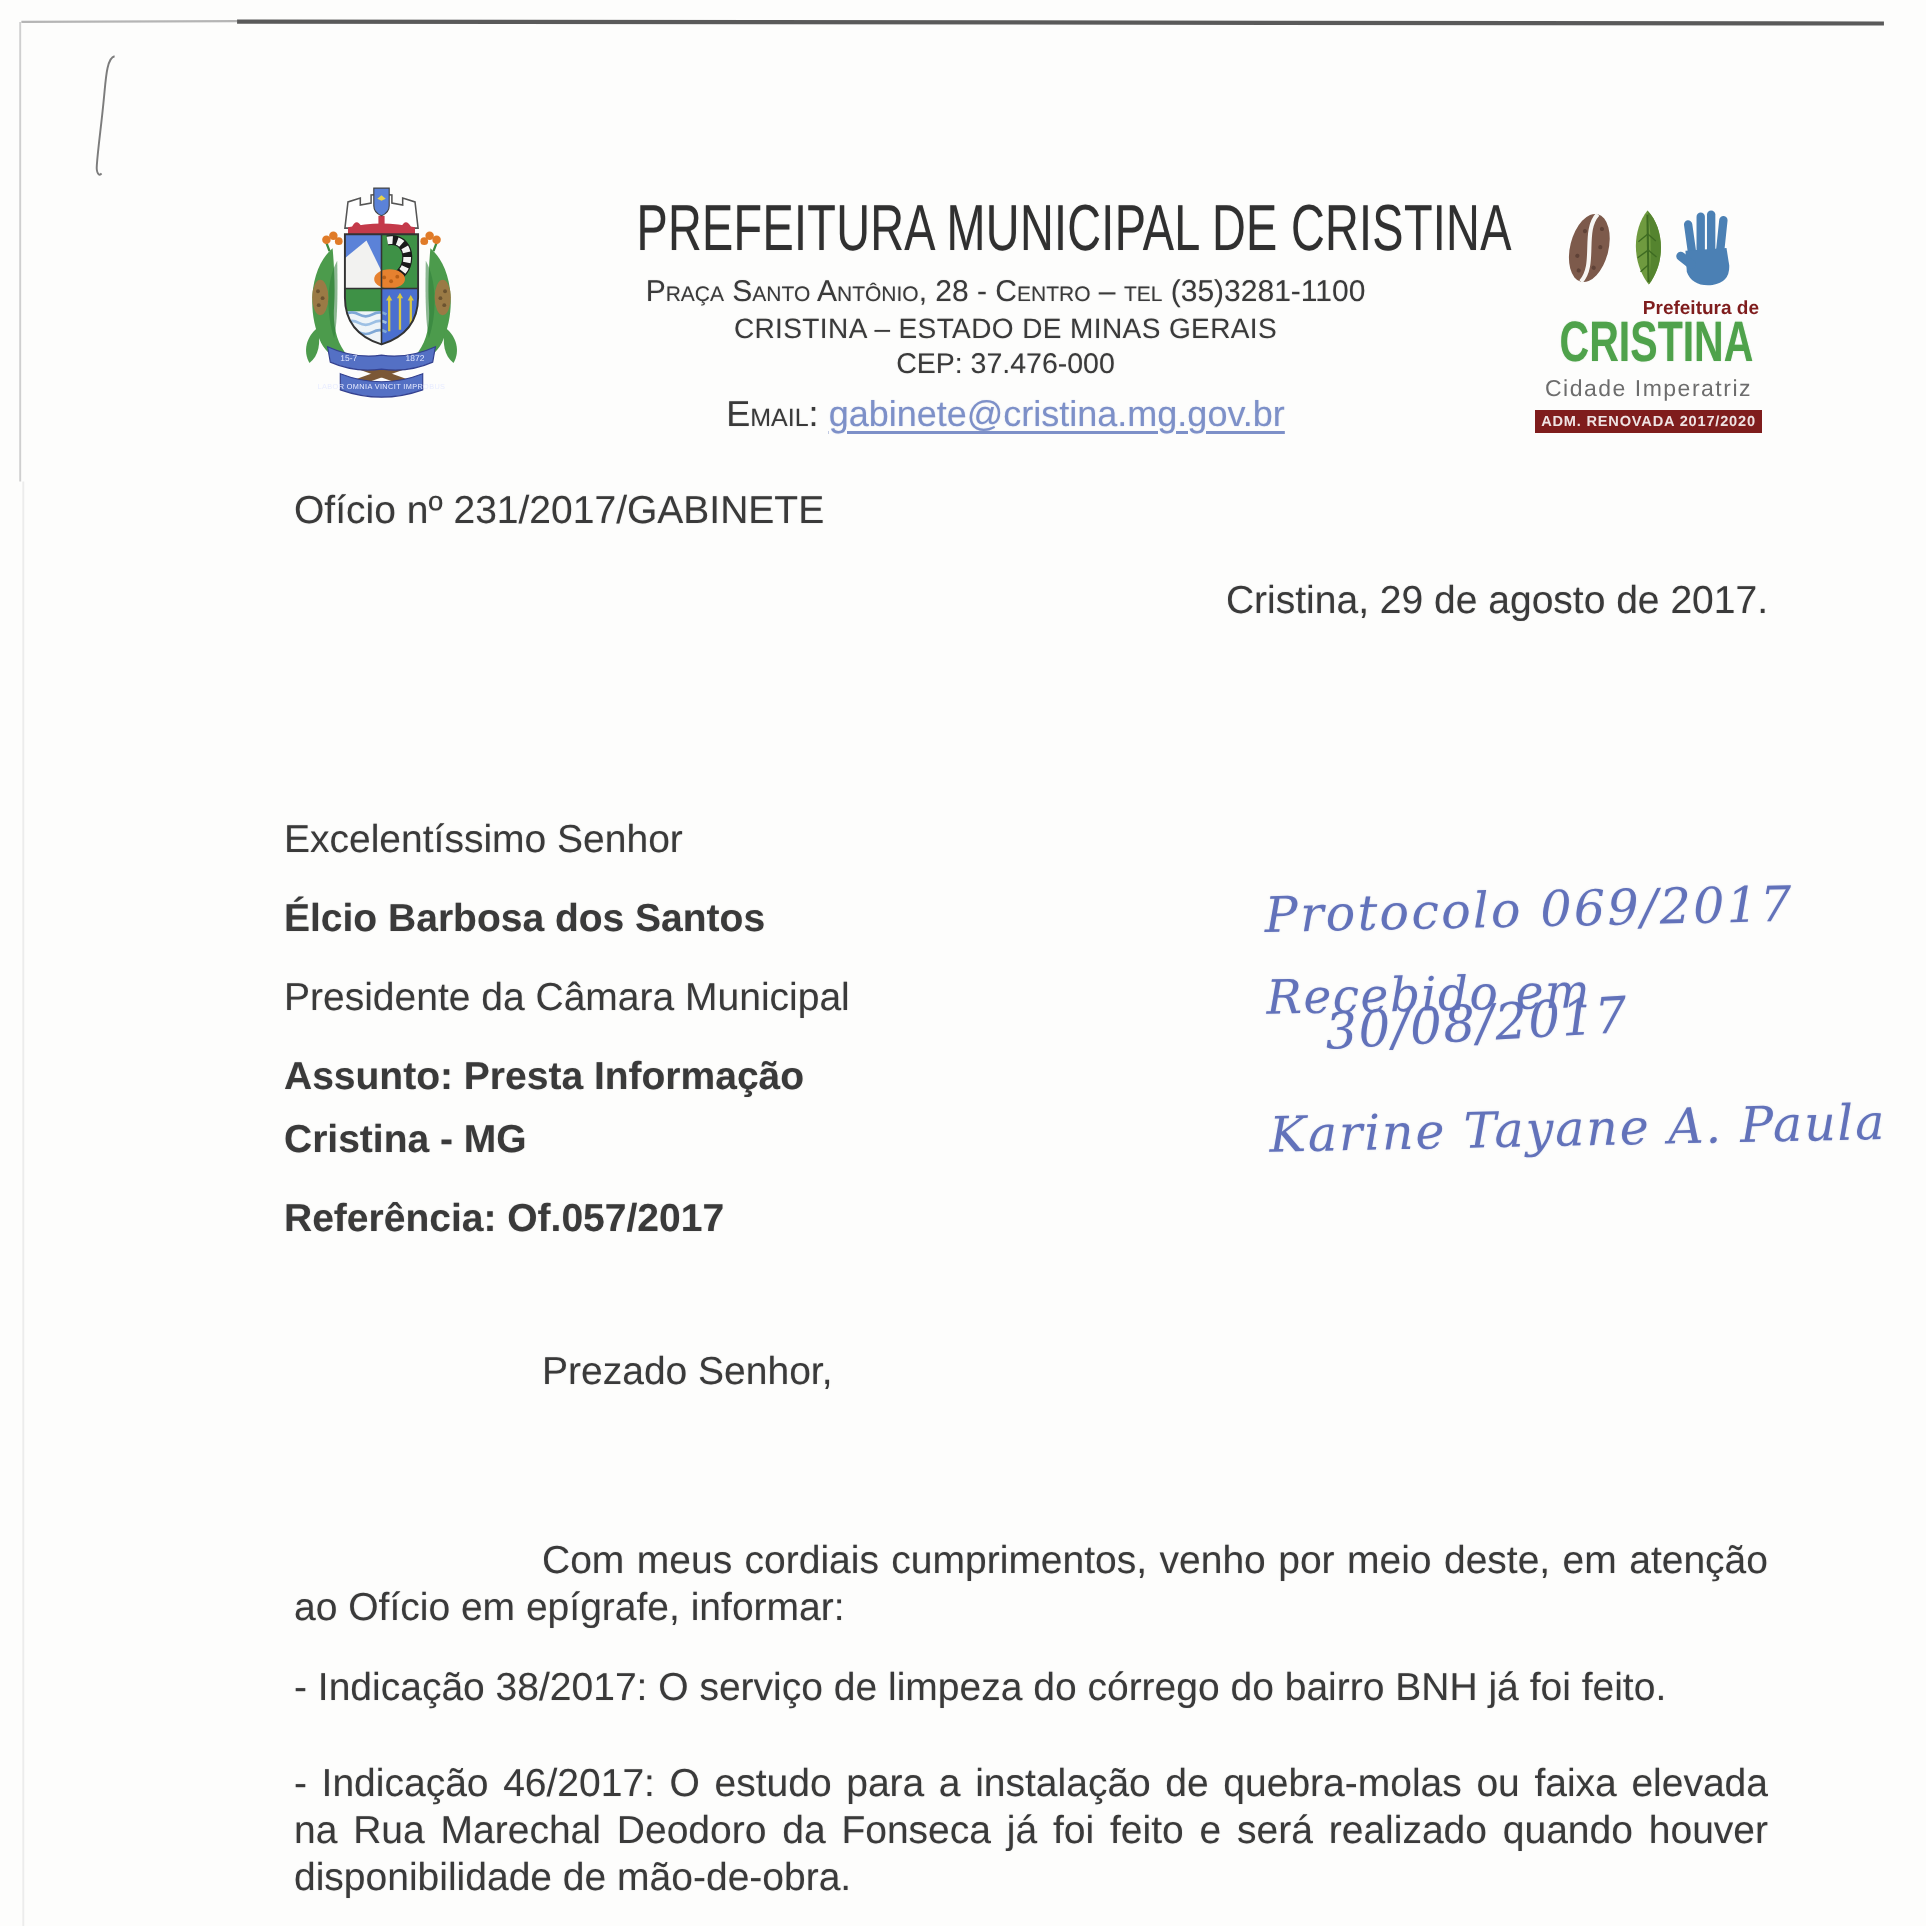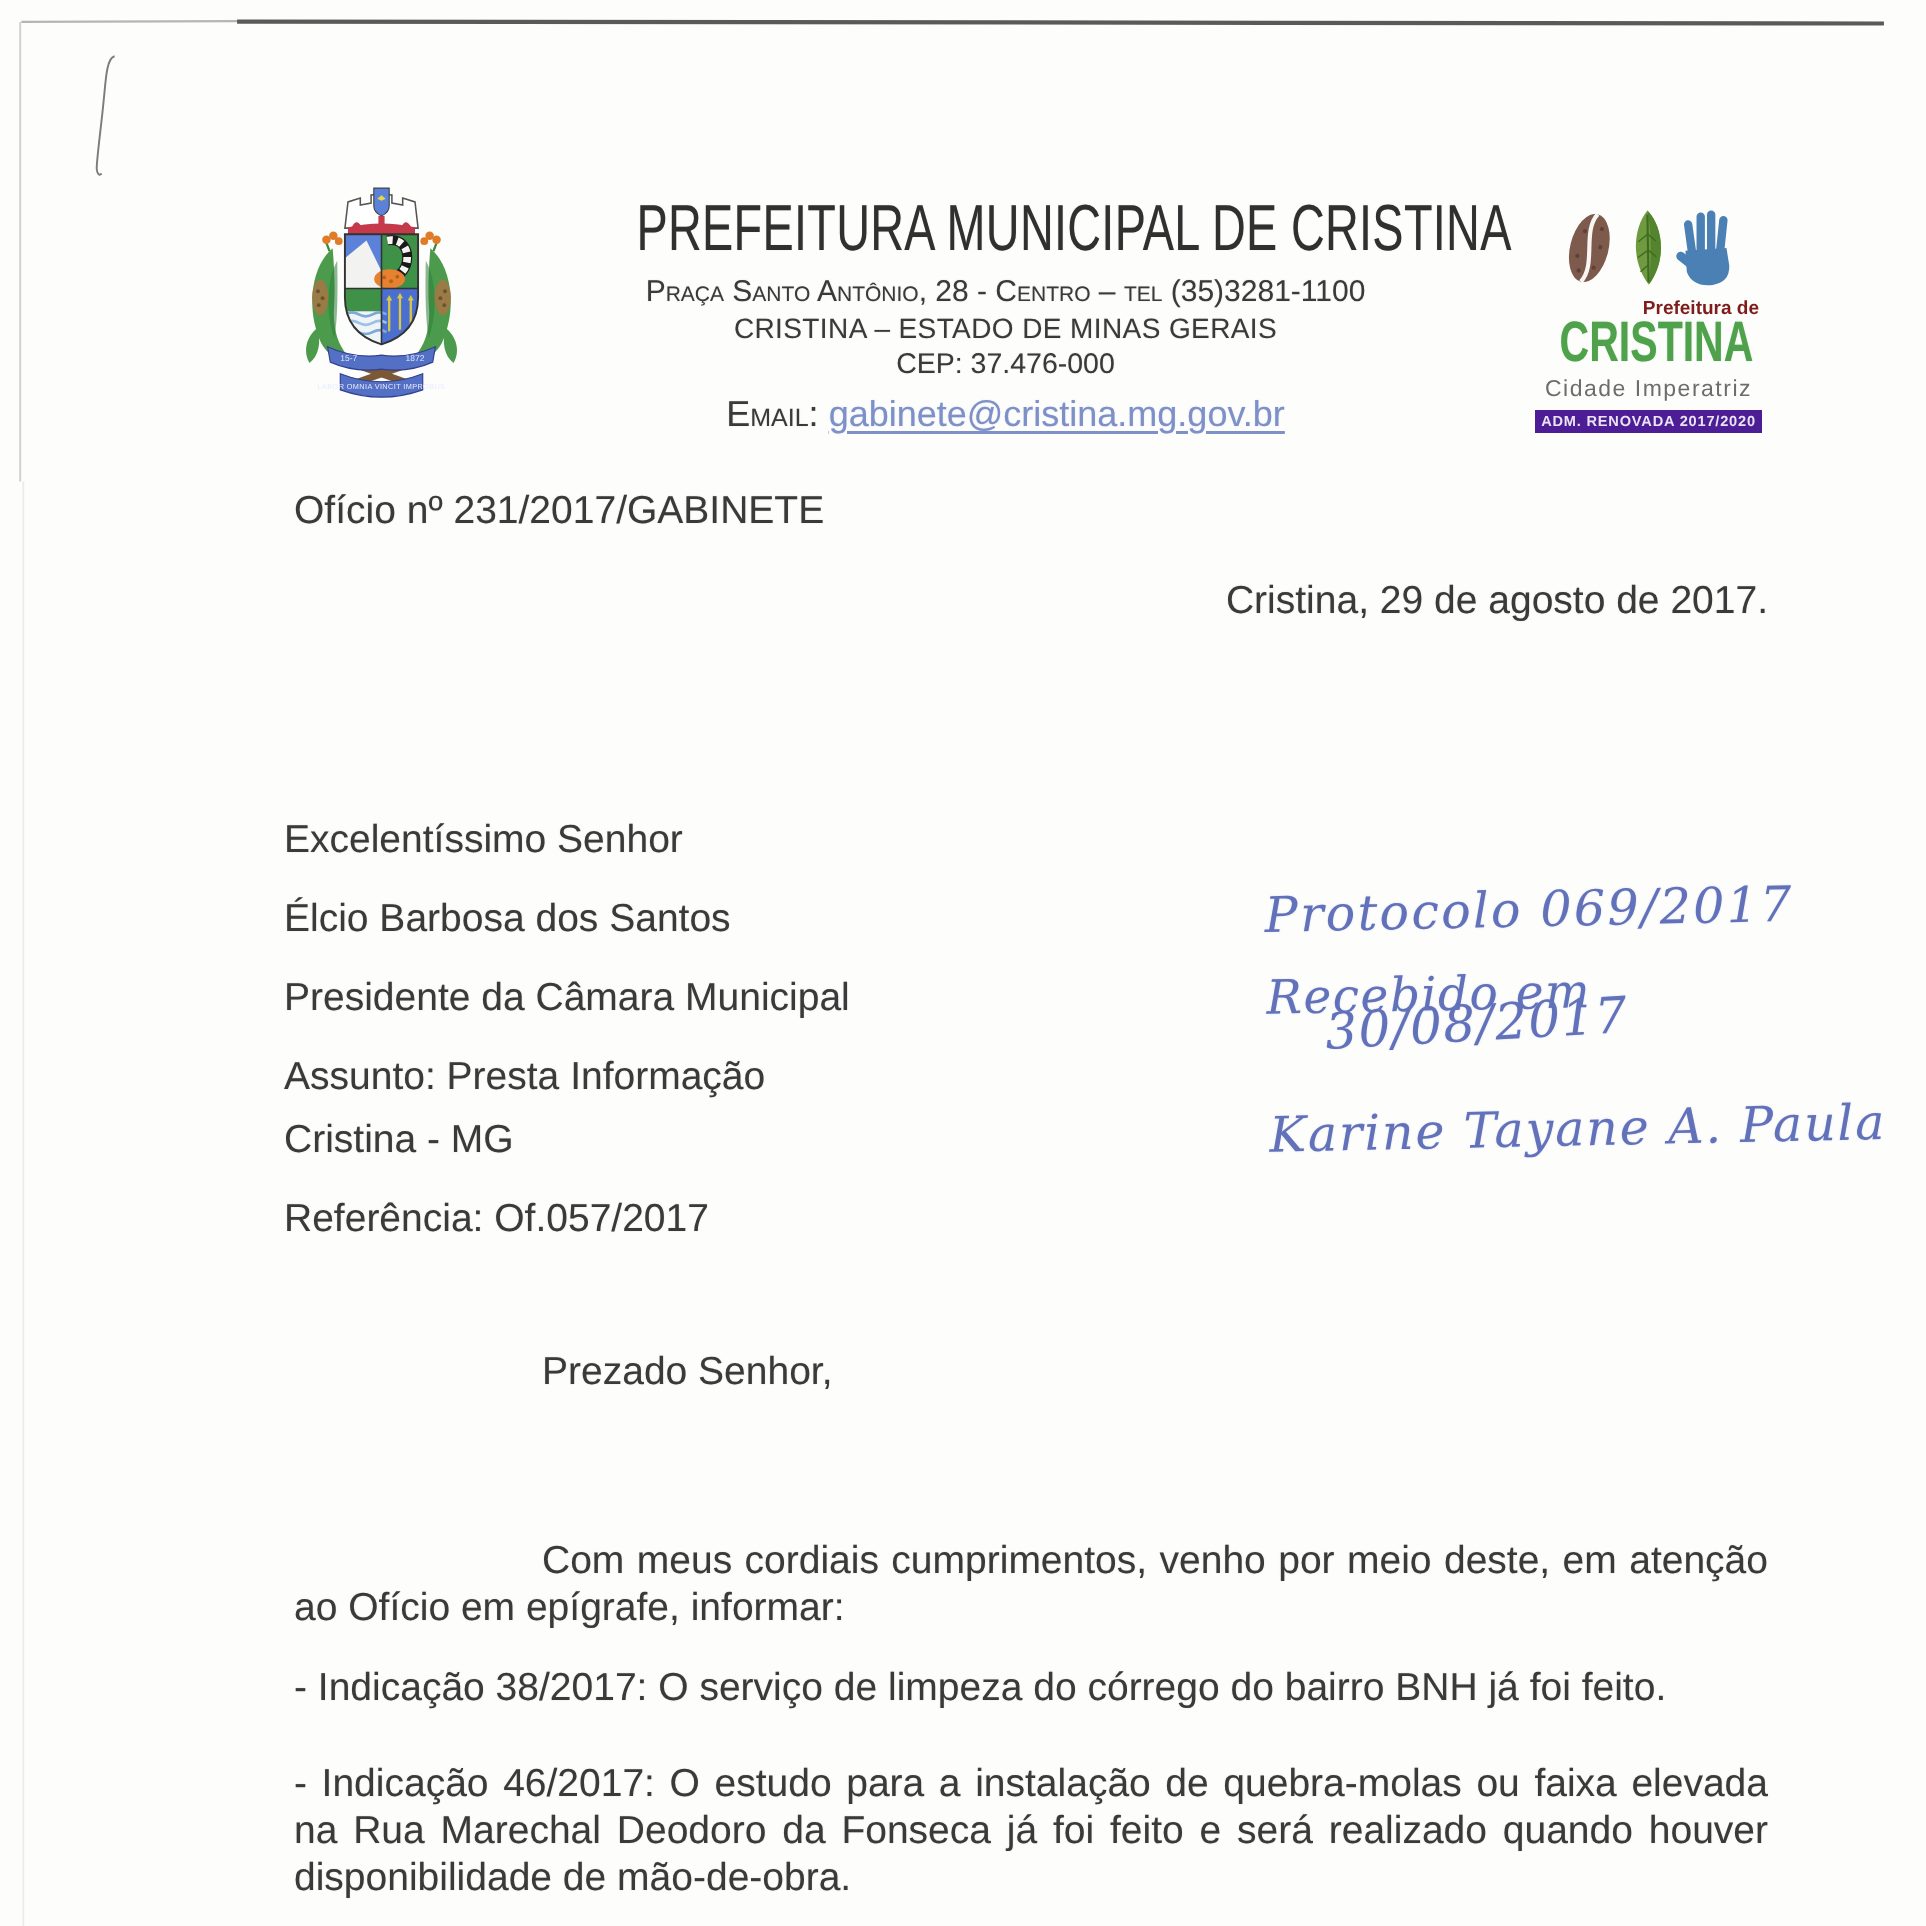--- a/index.html
+++ b/index.html
@@ -23,32 +23,32 @@
   .email-line{margin-top:17px;font-size:36px;line-height:35px;}
   .email-label{font-variant:small-caps;color:#3a3a3a;}
   .email-link{color:#7d90c8;text-decoration:underline;text-decoration-thickness:2.7px;text-underline-offset:5.4px;text-shadow:0 0 1.2px rgba(125,144,200,.45);}
 
   .brand{position:absolute;left:1525px;top:181px;width:247px;text-align:center;}
   .brand-icons{margin:21px auto 0;width:181px;height:92px;display:block;}
   .brand-pretitle{margin-top:5.4px;text-align:right;padding-right:13px;font-size:19px;line-height:20px;color:#7f1d1d;font-weight:bold;}
   .brand-name{font-size:57px;line-height:47px;font-weight:bold;color:#4fa24b;white-space:nowrap;
               transform:scaleX(.72);transform-origin:50% 50%;text-shadow:0 0 1.5px rgba(79,162,75,.4);}
   .brand-tagline{margin-top:10px;font-size:23px;line-height:24px;color:#6d6d6d;letter-spacing:1.5px;}
-  .brand-banner{margin:10px auto 0;width:227px;height:22.3px;background:#4c1d95;display:flex;align-items:center;justify-content:center;
+  .brand-banner{margin:10px auto 0;width:227px;height:22.3px;background:#7f1d1d;display:flex;align-items:center;justify-content:center;
                 font-size:14.6px;font-weight:bold;letter-spacing:0.8px;color:rgba(255,255,255,.88);}
 
   
   .oficio{position:absolute;left:294px;top:490px;font-size:39px;line-height:42px;}
   .dateline{position:absolute;right:197px;top:580px;font-size:39px;line-height:42px;}
 
   
   .addressee{position:absolute;left:284px;top:820px;font-size:39px;line-height:39px;}
   .addr-row{margin-bottom:40px;}
   .addr-row.tight{margin-bottom:8.5px;}
-  .bold{font-weight:normal;margin-top:24px;}
+  .bold{font-weight:bold;margin-top:24px;}
 
   
   .handwriting{position:absolute;left:1267px;top:884px;width:655px;
                font-family:"DejaVu Serif","Liberation Serif",serif;font-style:italic;
                color:#6272ba;transform:rotate(-1.2deg);text-shadow:0 0 1.5px rgba(98,114,186,.35);}
   .hw1{font-size:49px;line-height:50px;margin-bottom:34px;letter-spacing:2.3px;}
   .hw2{font-size:47px;line-height:48px;margin-bottom:38px;letter-spacing:1.5px;}
   .hw-date{display:inline-block;margin-left:58px;font-size:50px;transform:translateY(-19px) rotate(-2deg);}
   .hw3{font-size:49px;line-height:49px;letter-spacing:1.9px;}
 

